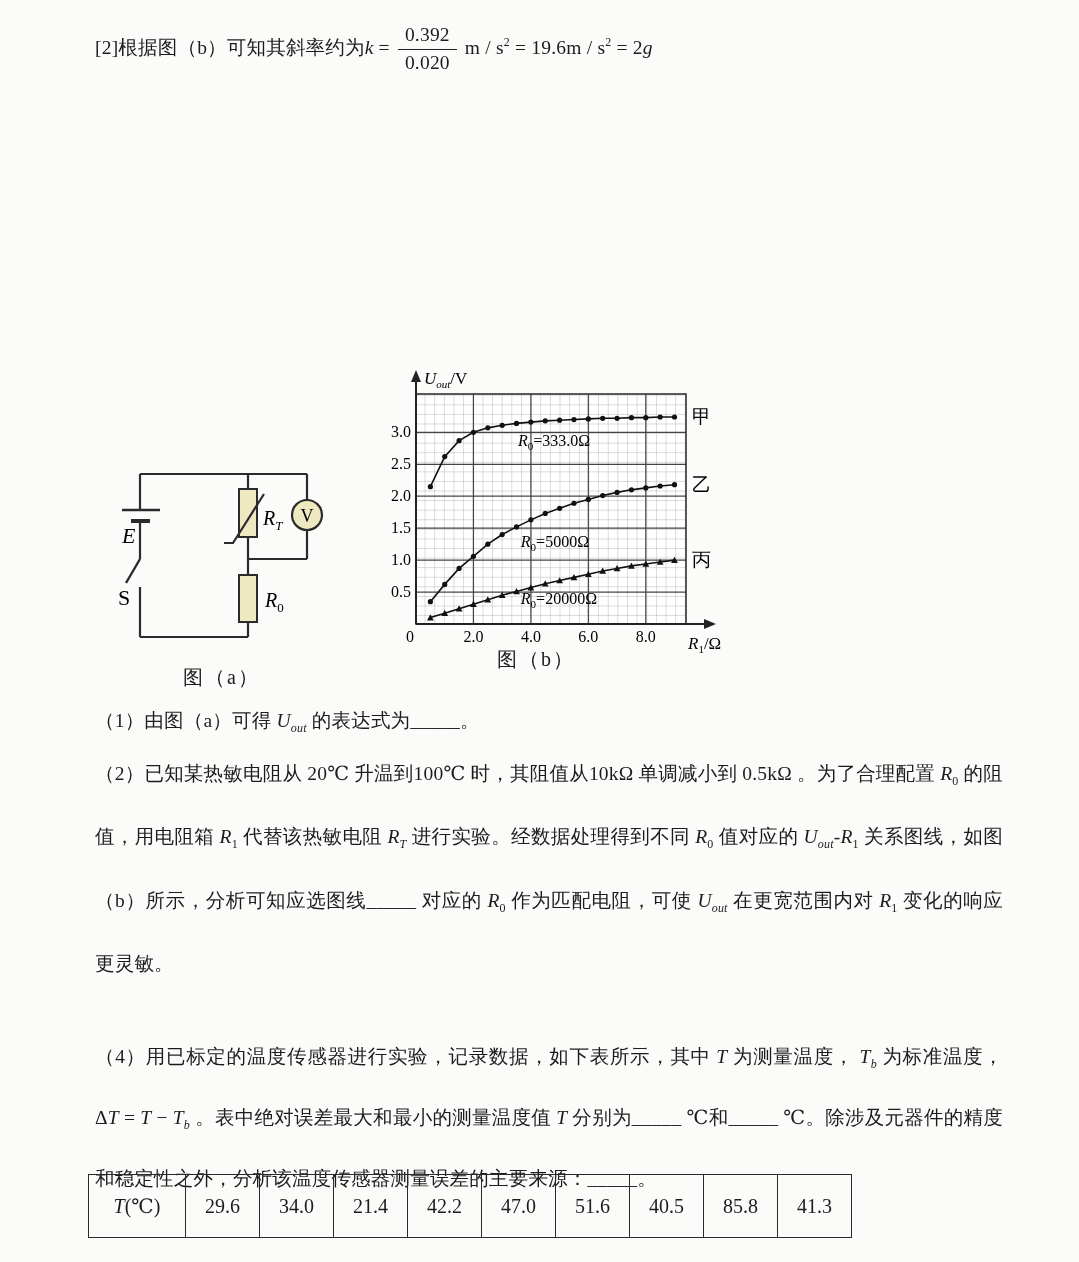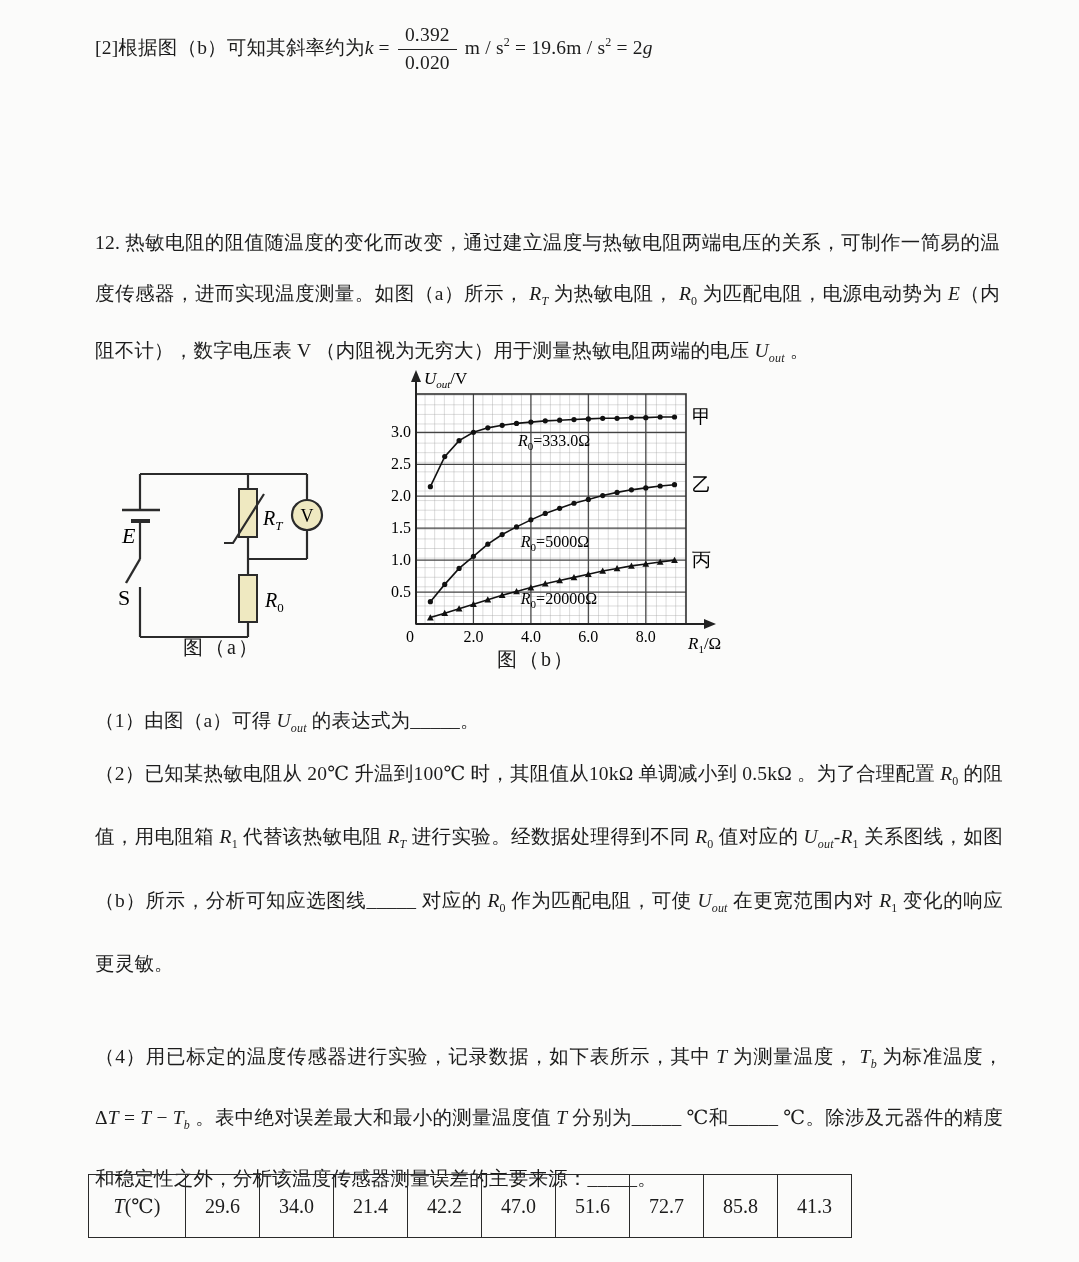--- a/index.html
+++ b/index.html
@@ -34,21 +34,20 @@
   svg text{font-family:"Liberation Serif","DejaVu Serif",serif;}
 </style>
 </head>
 <body>
 
 <div class="page">
 
   <div class="para" style="top:12px;left:95px;width:880px;line-height:60px;">[2]根据图（b）可知其斜率约为<i>k</i> = <span class="frac"><span class="fn">0.392</span><span class="fd">0.020</span></span> m / s<sup>2</sup> = 19.6m / s<sup>2</sup> = 2<i>g</i></div>
 
 
-  <div class="para" style="top:218px;left:95px;width:905px;line-height:50.5px;">12. 热敏电阻的阻值随温度的变化而改变，通过建立温度与热敏电阻两端电压的关系，可制作一简易的温度传感器，进而实现温度测量。如图（a）所示， <i>R</i><sub class="it">T</sub> 为热敏电阻， <i>R</i><sub>0</sub> 为匹配电阻，电源电动势为 <i>E</i>（内阻不计），数字电压表 V （内阻视为无穷大）用于测量热敏电阻两端的电压 <i>U</i><sub class="it">out</sub> 。</div>
 
   <svg style="position:absolute;left:100px;top:437px;" width="280" height="215" viewBox="0 0 280 215">
     <g stroke="#2b2b2b" stroke-width="2.2" fill="none">
 
       <path d="M40,37 H207"></path>
 
       <path d="M40,37 V73"></path>
 
       <g>
         <path d="M22,73 H60" stroke-width="2.6"></path>
@@ -87,21 +86,21 @@
     <g>
       <circle cx="207" cy="78" r="15" fill="#efe9c1" stroke="#2b2b2b" stroke-width="2.2"></circle>
       <text x="207" y="85" text-anchor="middle" font-size="18">V</text>
     </g>
 
     <text x="22" y="106" font-size="22" font-style="italic">E</text>
     <text x="18" y="168" font-size="22">S</text>
     <text x="163" y="88" font-size="20" font-style="italic"><tspan>R</tspan><tspan dy="5" font-size="13">T</tspan></text>
     <text x="165" y="170" font-size="20" font-style="italic"><tspan>R</tspan><tspan dy="5" font-size="13" font-style="normal">0</tspan></text>
   </svg>
-  <div class="caption" style="left:183px;top:634px;text-align:right;">图（a）</div>
+  <div class="caption" style="left:183px;top:664px;text-align:right;">图（a）</div>
 
   <svg id="graph-svg" style="position:absolute;left:386px;top:366px;" width="345" height="292" viewBox="0 0 345 292">
     <defs>
       <pattern id="minorgrid" width="9.64" height="9.58" patternUnits="userSpaceOnUse">
         <path d="M 9.64 0 L 0 0 0 9.58" fill="none" stroke="#9a9a9a" stroke-width="0.7"></path>
       </pattern>
     </defs>
     <rect x="30" y="28" width="270" height="230" fill="#ffffff"></rect>
     <rect x="30" y="28" width="270" height="230" fill="url(#minorgrid)"></rect>
     <g id="major-grid">
@@ -220,20 +219,20 @@
       </colgroup>
     <tbody>
         <tr id="data-row">
       <td class="hd"><i>T</i>(℃)</td>
     <td>29.6</td>
           <td>34.0</td>
           <td>21.4</td>
           <td>42.2</td>
           <td>47.0</td>
           <td>51.6</td>
-          <td>72.7</td>
+          <td>40.5</td>
           <td>85.8</td>
           <td>41.3</td>
         </tr>
       </tbody>
   </table>
 
 </div>
 
 </body></html>

